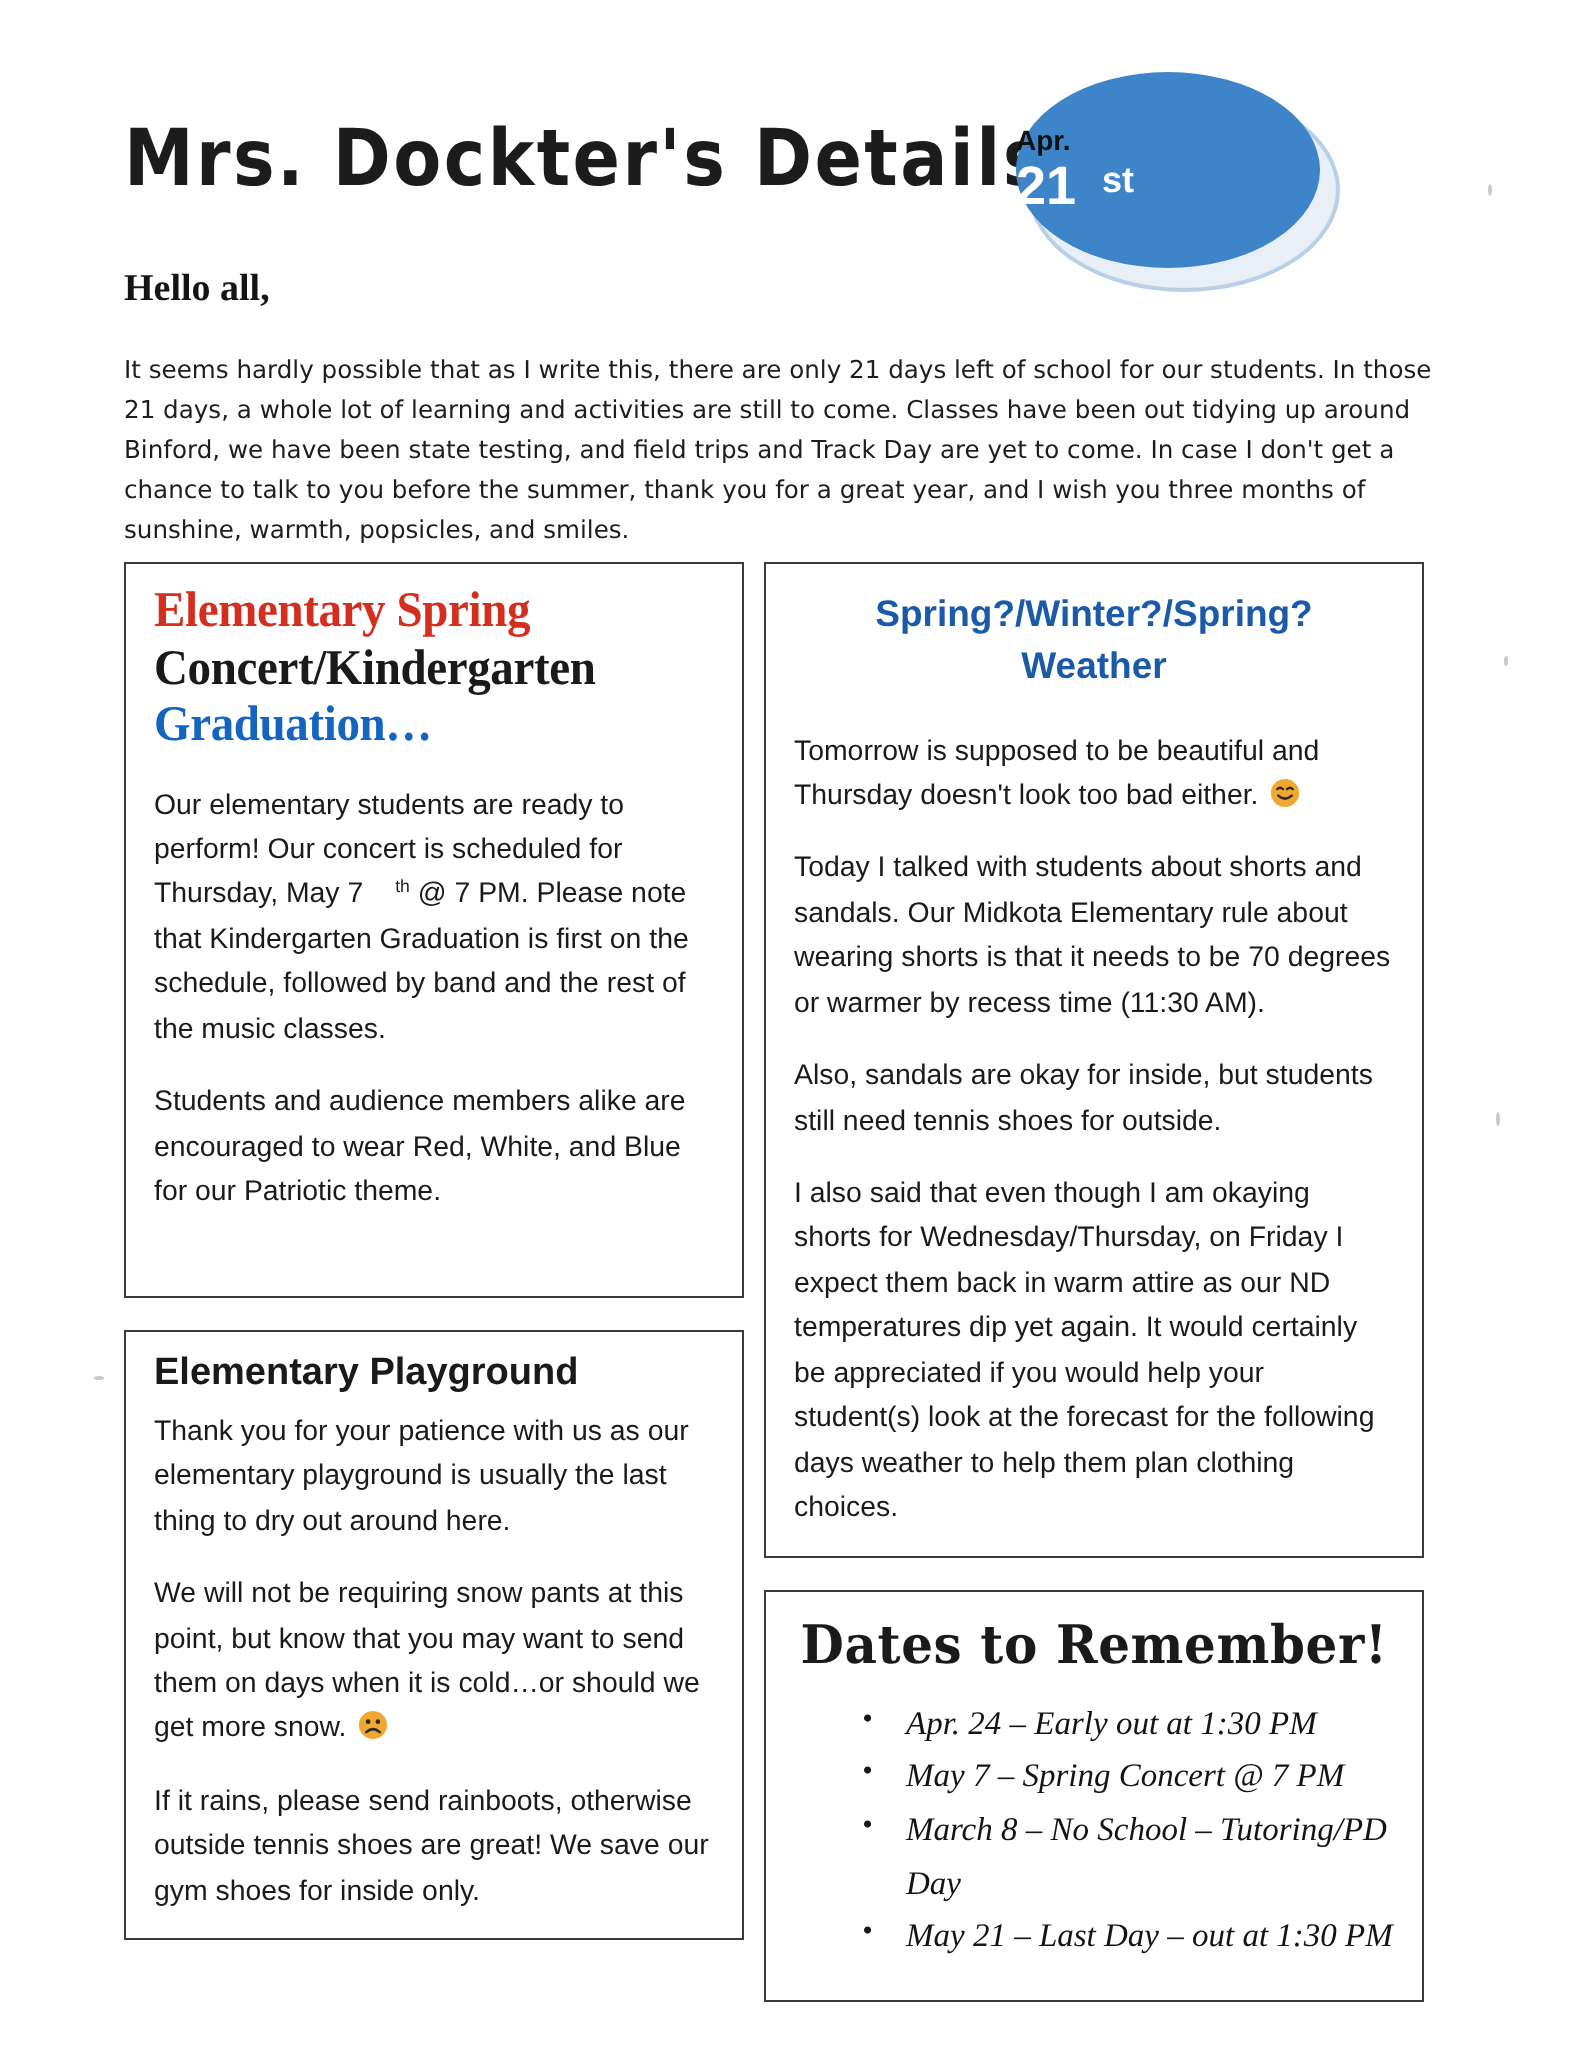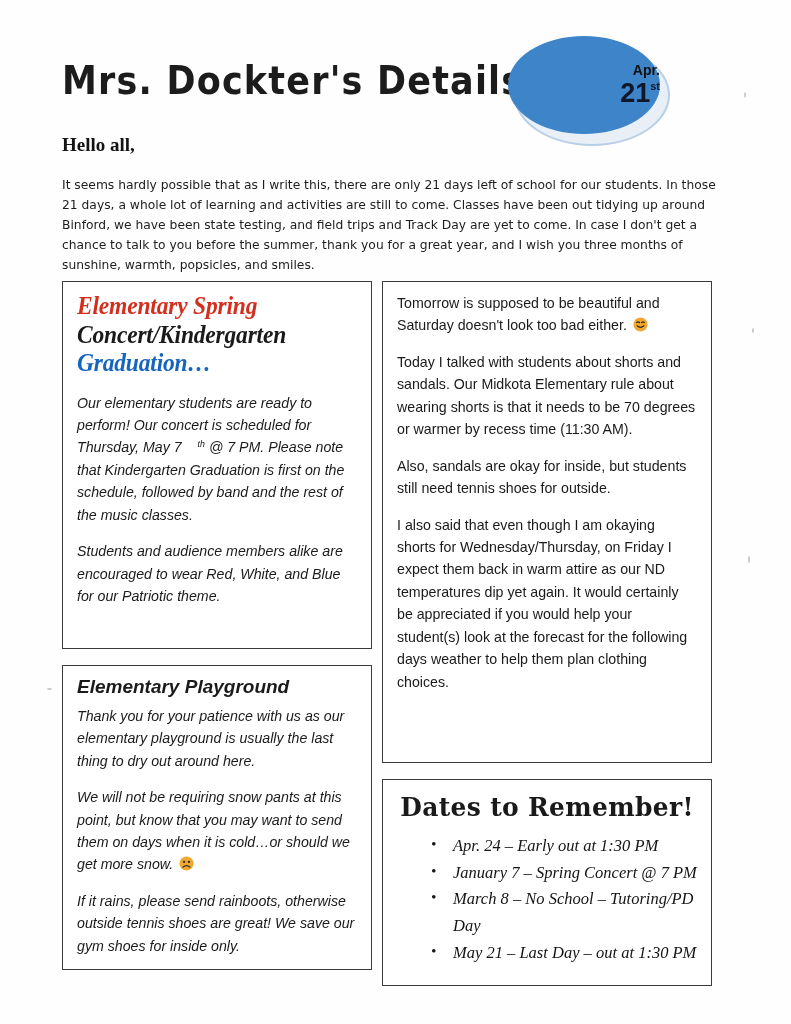--- a/index.html
+++ b/index.html
@@ -62,39 +62,40 @@
   .date-badge .disc {
     position: absolute;
     left: 0;
     top: 0;
     width: 152px;
     height: 98px;
     border-radius: 50%;
     background: #3d85c8;
     display: flex;
     flex-direction: column;
-    align-items: flex-end;
+    align-items: flex-start;
     justify-content: center;
     line-height: 1;
   }
   .date-badge .month {
     font-size: 14px;
     font-weight: 700;
     color: #101010;
     margin-bottom: 3px;
   }
   .date-badge .day-wrap {
     font-weight: 700;
-    color: #0f172a;
+    color: #ffffff;
     font-size: 27px;
     display: flex;
     align-items: flex-start;
+    gap: 13px;
   }
   .date-badge .day-sup {
-    font-size: 11px;
+    font-size: 18px;
     line-height: 1;
     position: relative;
     top: 1px;
   }
 
   
   .greeting {
     position: absolute;
     left: 62px;
     top: 134px;
@@ -114,21 +115,20 @@
     color: #1d1d1d;
     text-align: left;
   }
 
   
   .col-left {
     position: absolute;
     left: 62px;
     top: 281px;
     width: 310px;
-    font-style: italic;
   }
   .col-right {
     position: absolute;
     left: 382px;
     top: 281px;
     width: 330px;
   }
 
   .box {
     border: 1.5px solid #3a3a3a;
@@ -291,40 +291,44 @@
         </span>
       </p>
       <p>If it rains, please send rainboots, otherwise outside tennis shoes are great! We save our gym shoes for inside only.</p>
     </div>
 
   </div>
 
   <div class="col-right">
 
     <div class="box" style="min-height:482px;">
-      <p><span>Tomorrow is supposed to be beautiful and Saturday doesn't look too bad either.</span>
+      <div class="hdr-weather">
+        <span class="hdr-line">Spring?/Winter?/Spring?</span>
+        <span class="hdr-line">Weather</span>
+      </div>
+      <p><span>Tomorrow is supposed to be beautiful and Thursday doesn't look too bad either.</span>
         <span class="emoji">
           <svg width="15" height="15" viewBox="0 0 16 16">
             <circle cx="8" cy="8" r="7.5" fill="#f0a830"></circle>
             <path d="M3.9 5.9 Q5.4 4.5 6.9 5.9" stroke="#2b2b2b" stroke-width="1.3" fill="none" stroke-linecap="round"></path>
             <path d="M9.1 5.9 Q10.6 4.5 12.1 5.9" stroke="#2b2b2b" stroke-width="1.3" fill="none" stroke-linecap="round"></path>
             <path d="M4.4 9.4 Q8 12.6 11.6 9.4" stroke="#2b2b2b" stroke-width="1.35" fill="none" stroke-linecap="round"></path>
           </svg>
         </span>
       </p>
       <p>Today I talked with students about shorts and sandals. Our Midkota Elementary rule about wearing shorts is that it needs to be 70 degrees or warmer by recess time (11:30 AM).</p>
       <p>Also, sandals are okay for inside, but students still need tennis shoes for outside.</p>
       <p>I also said that even though I am okaying shorts for Wednesday/Thursday, on Friday I expect them back in warm attire as our ND temperatures dip yet again.  It would certainly be appreciated if you would help your student(s) look at the forecast for the following days weather to help them plan clothing choices.</p>
     </div>
 
     <div class="box" style="min-height:160px;">
       <div class="hdr-dates">Dates to Remember!</div>
       <ul class="dates-list">
         <li>Apr. 24 – Early out at 1:30 PM</li>
-        <li>January 7 – Spring Concert @ 7 PM</li>
+        <li>May 7 – Spring Concert @ 7 PM</li>
         <li>March 8 – No School – Tutoring/PD Day</li>
         <li>May 21 – Last Day – out at 1:30 PM</li>
       </ul>
     </div>
 
   </div>
 
 </div>
 
 </body></html>

